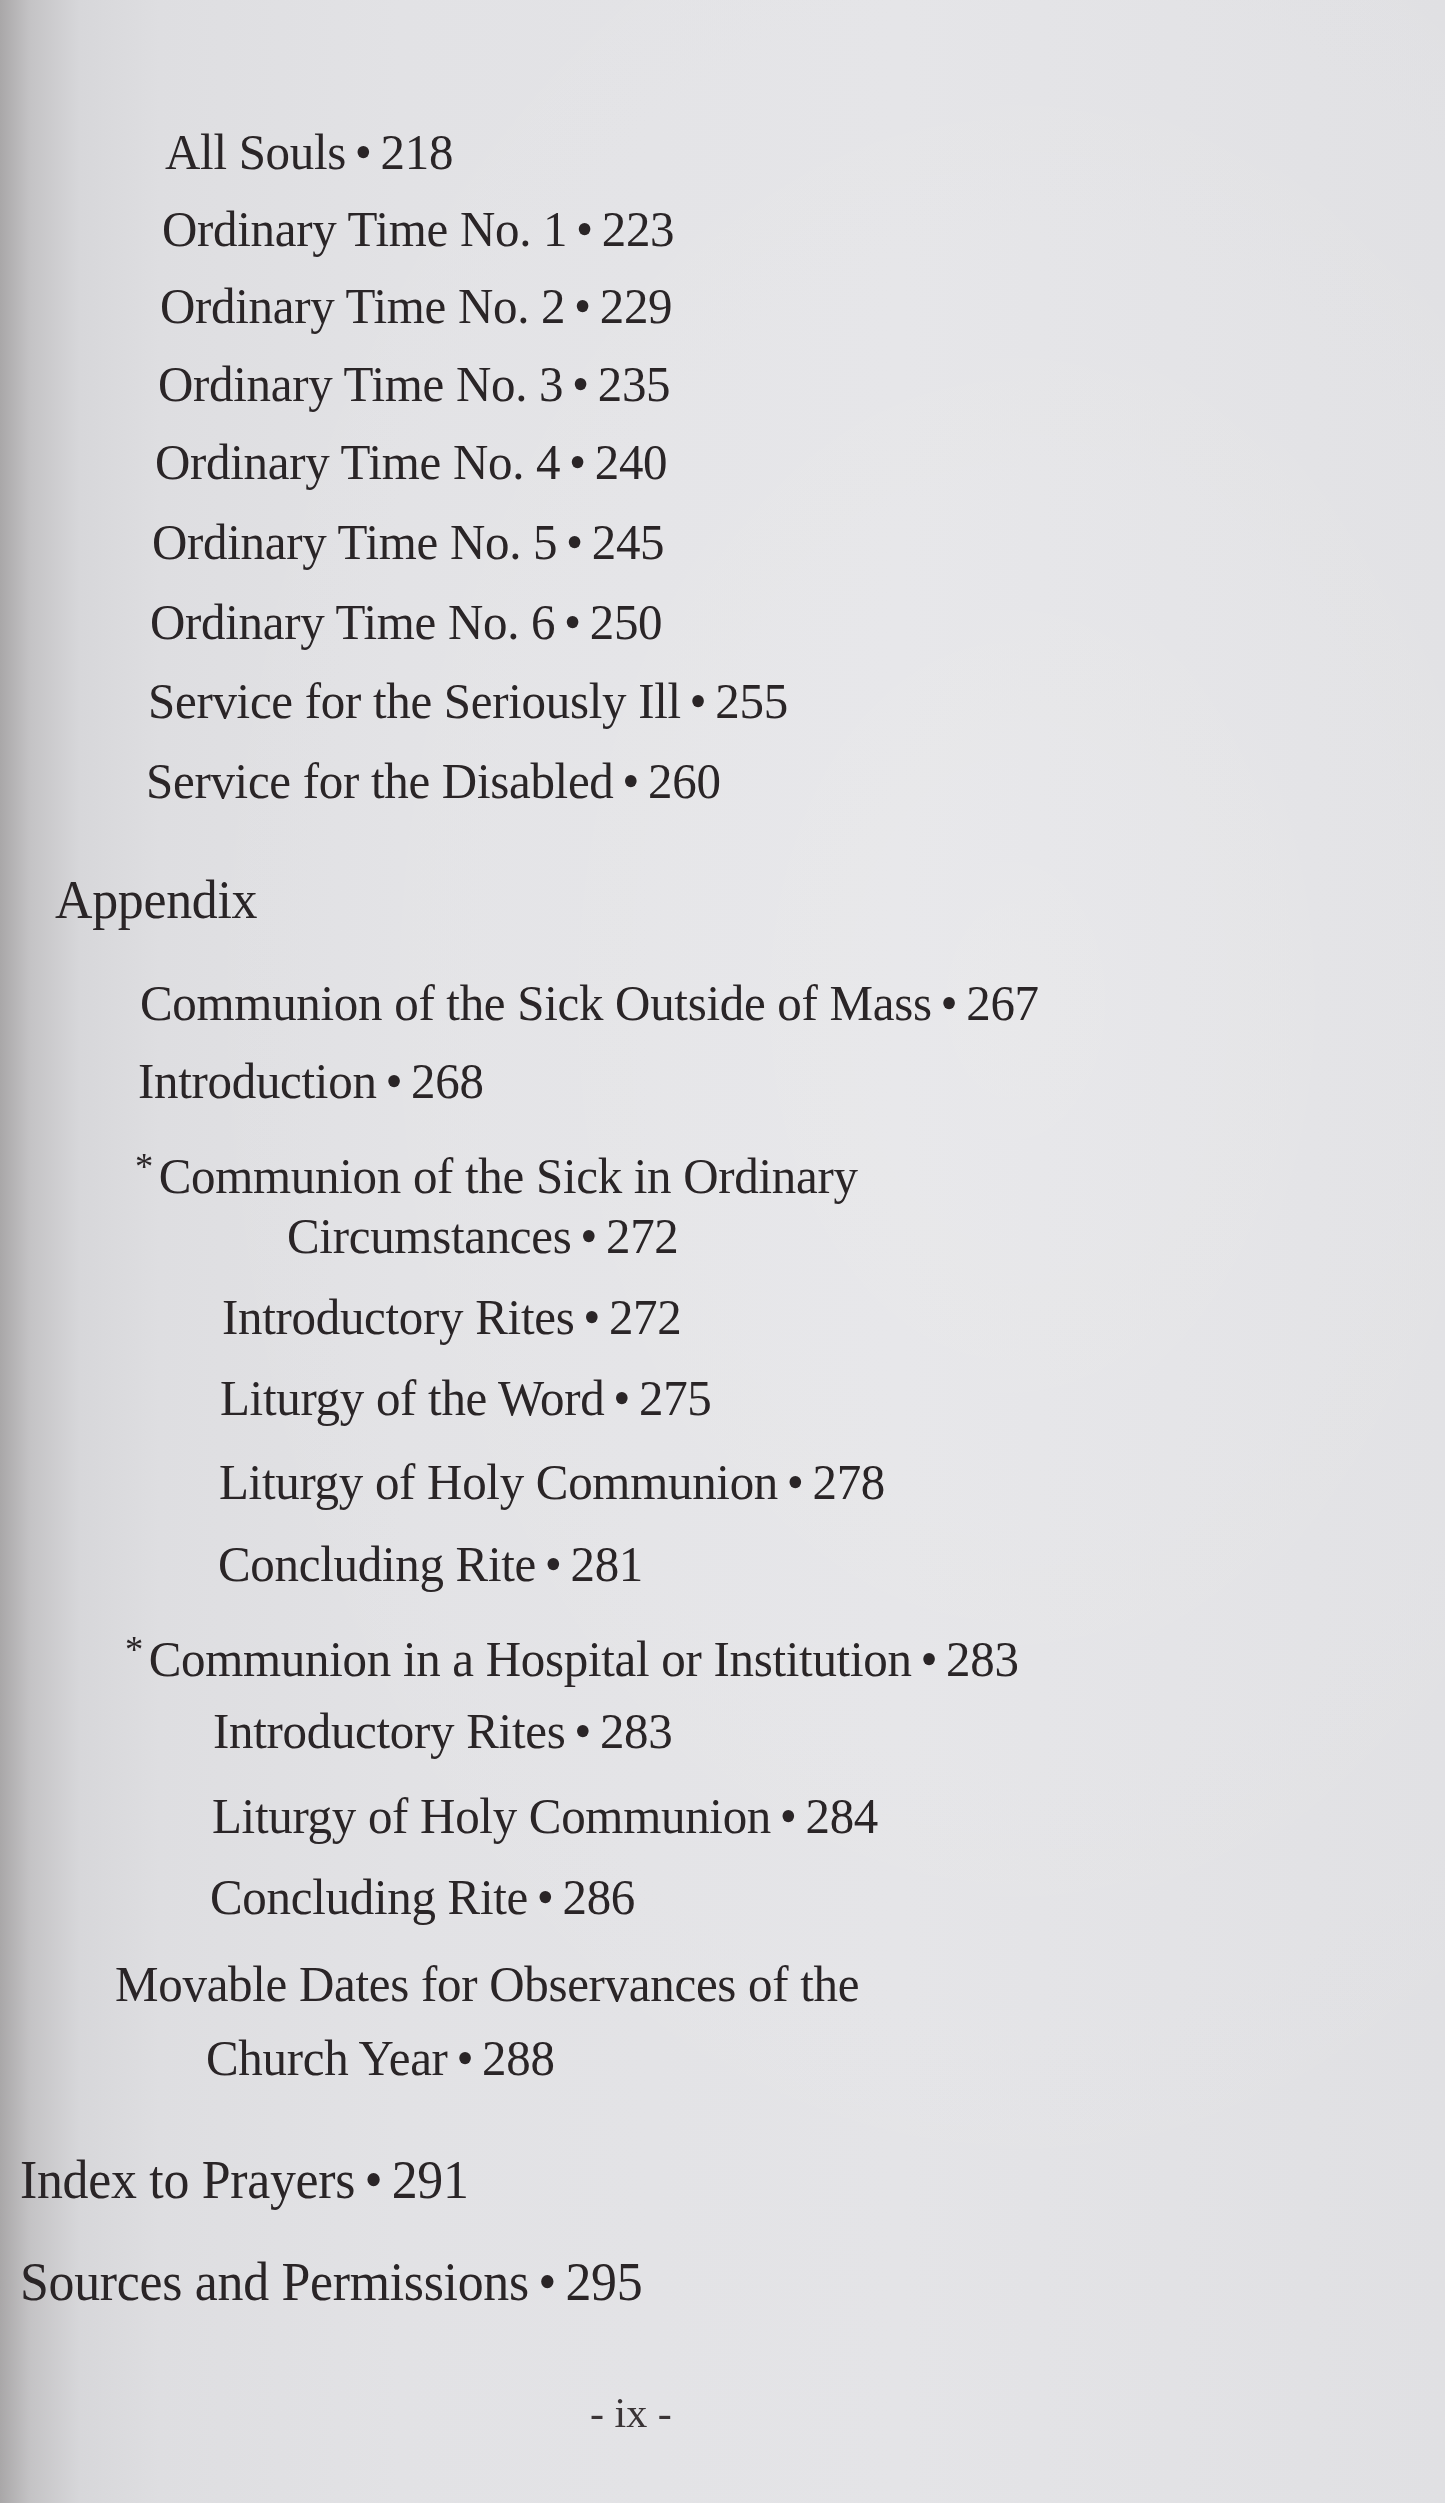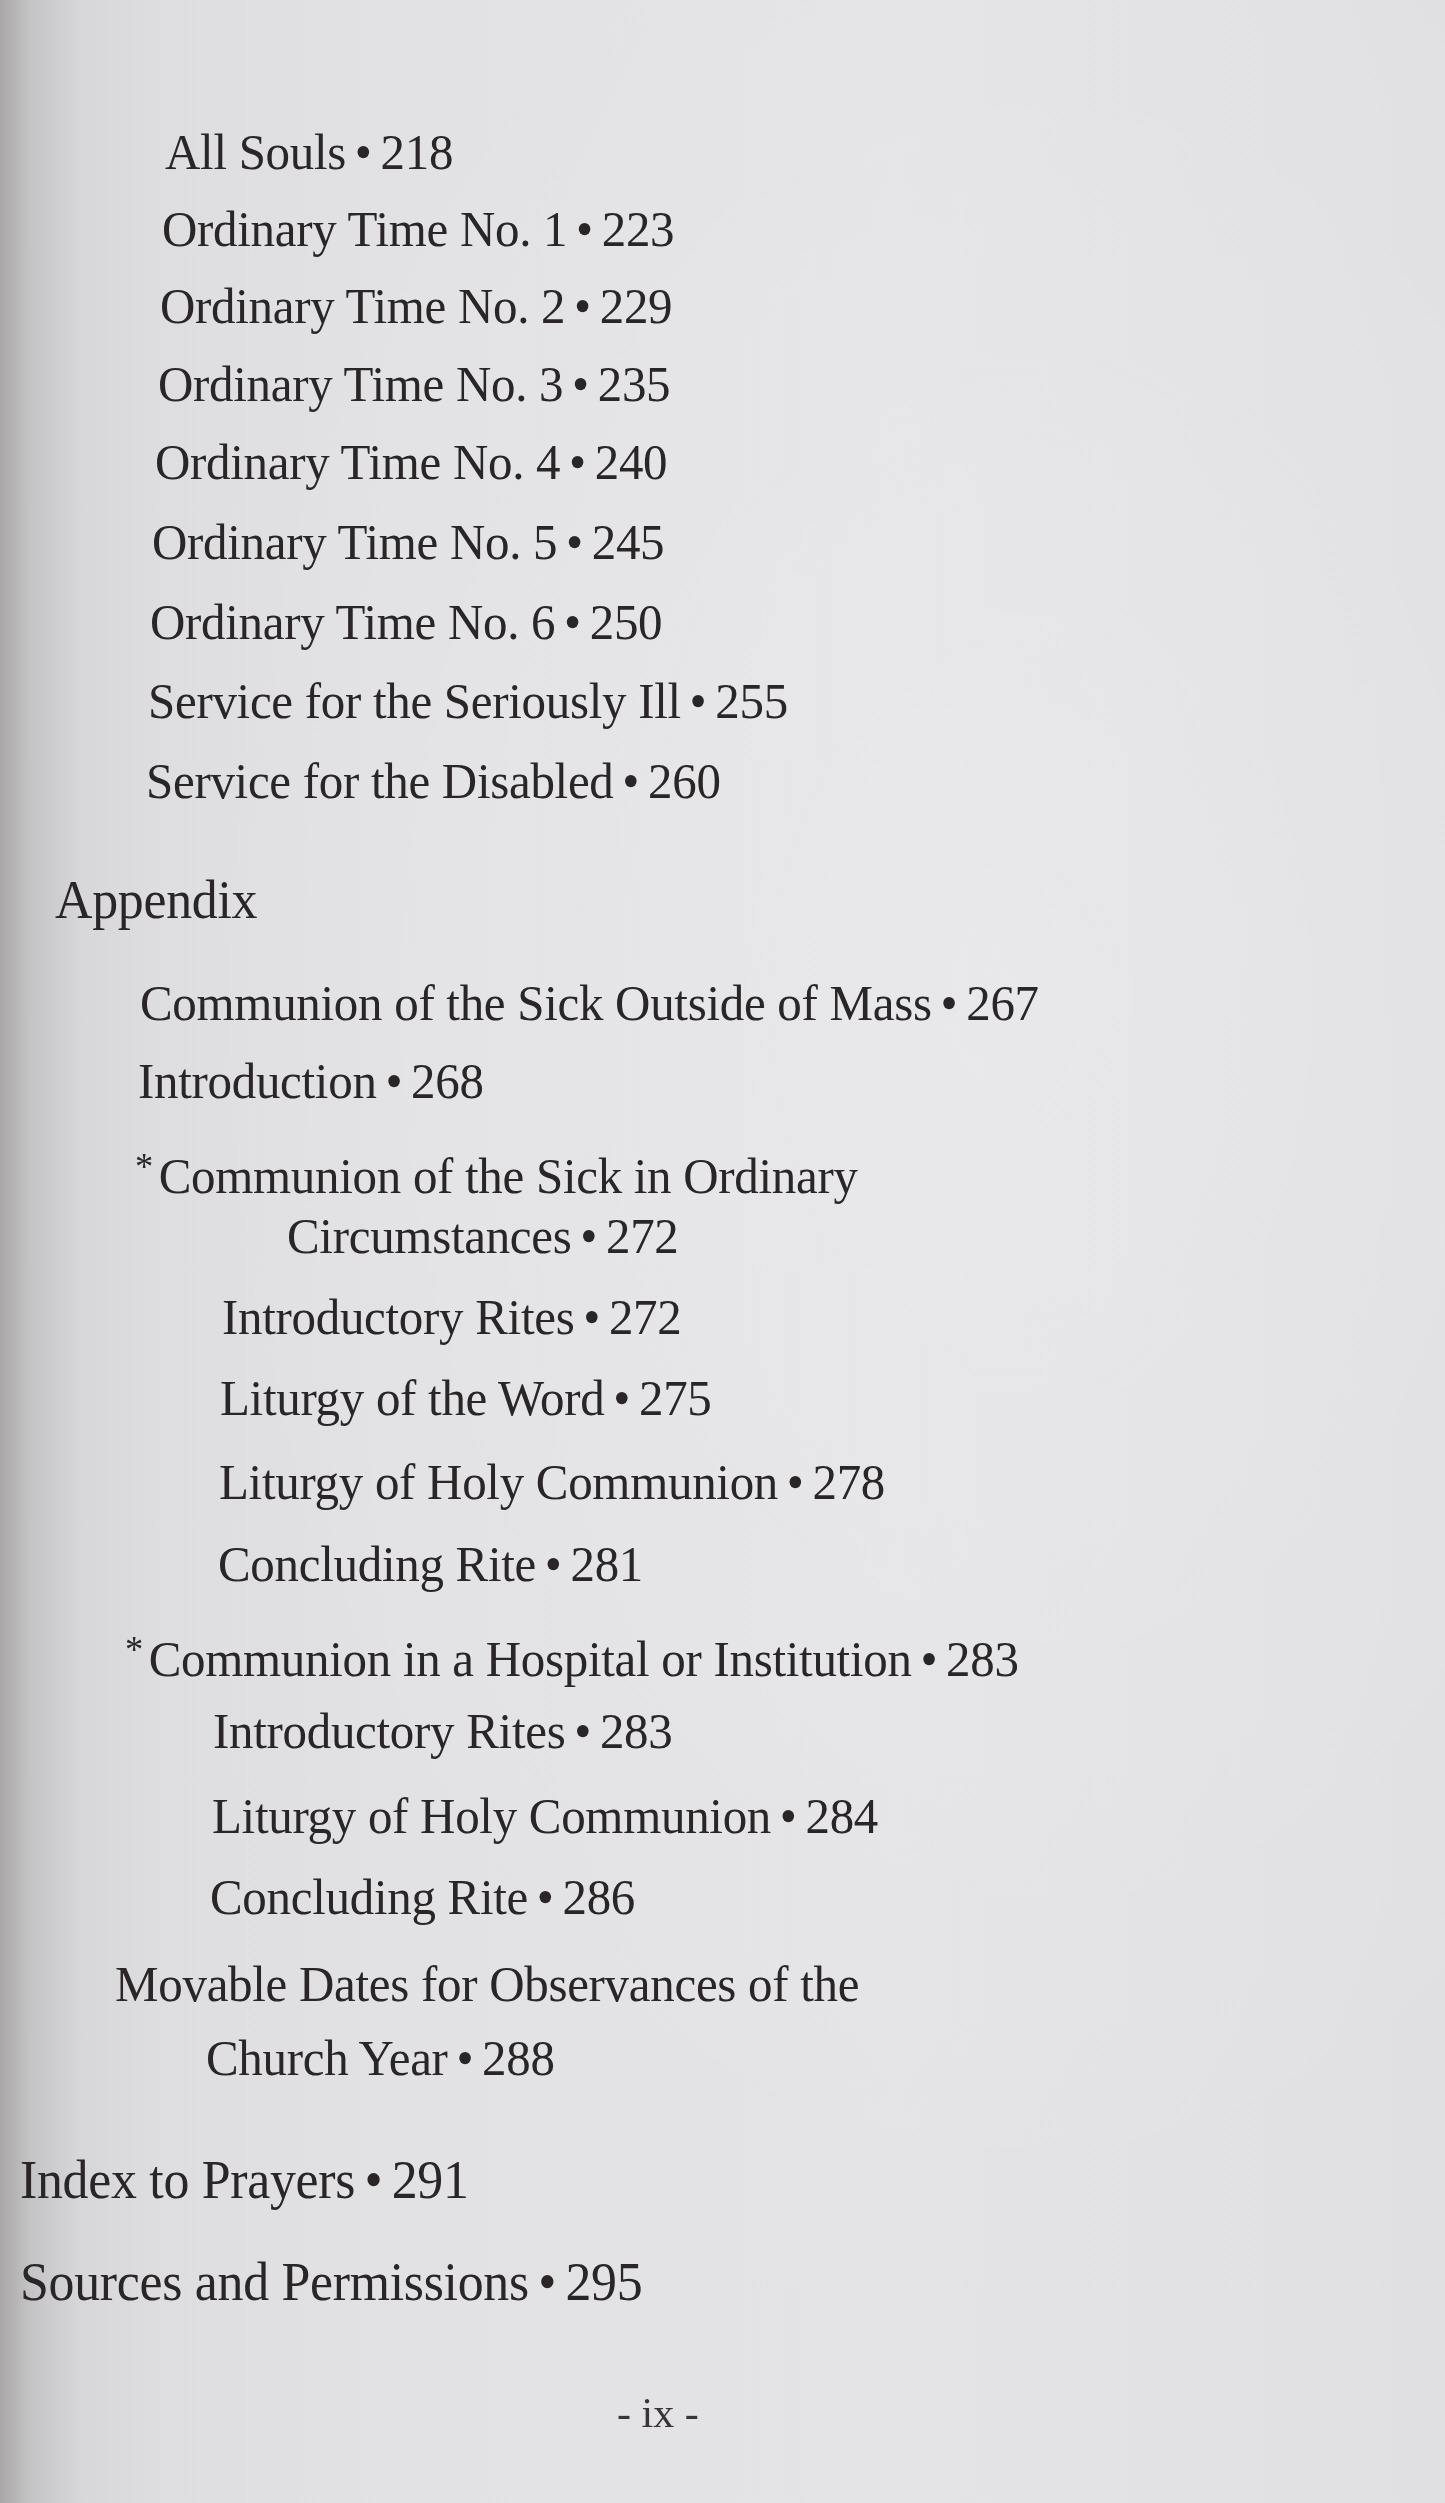--- a/index.html
+++ b/index.html
@@ -38,21 +38,20 @@
       vertical-align: 14px;
       margin-right: 6px;
     }
     .folio {
       position: absolute;
       left: 590px;
       top: 2388px;
       font-size: 42px;
       line-height: 50px;
       color: #3a3436;
-      margin-left: 27px;
     }
   </style>
 </head>
 <body>
 
 <div class="page-shade"></div>
 
 <div class="entry" style="left:165px; top:122px;">
   <span>All Souls</span><span class="sep">•</span><span>218</span>
 </div>

